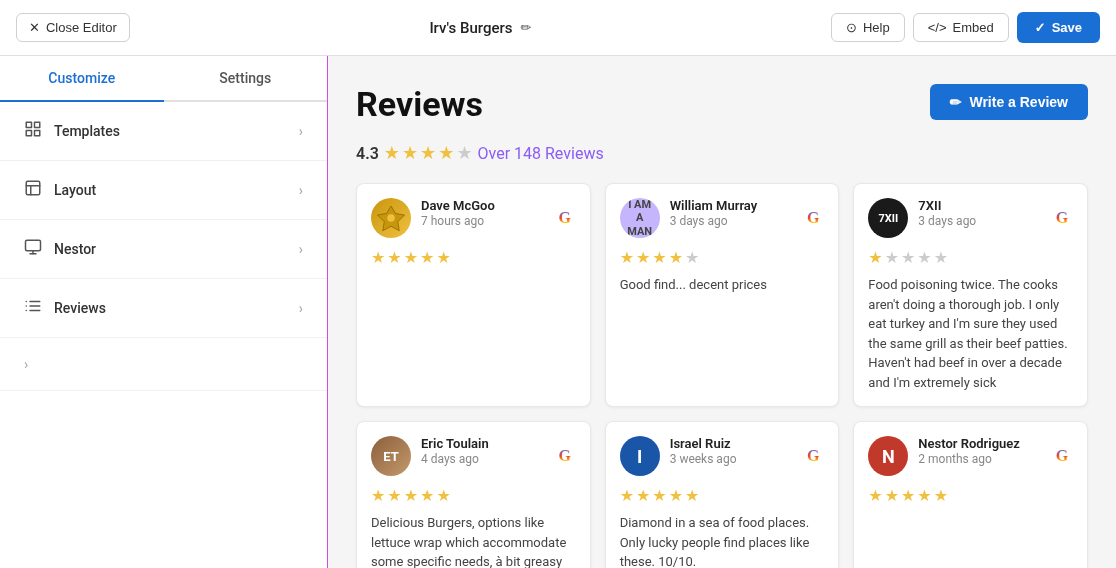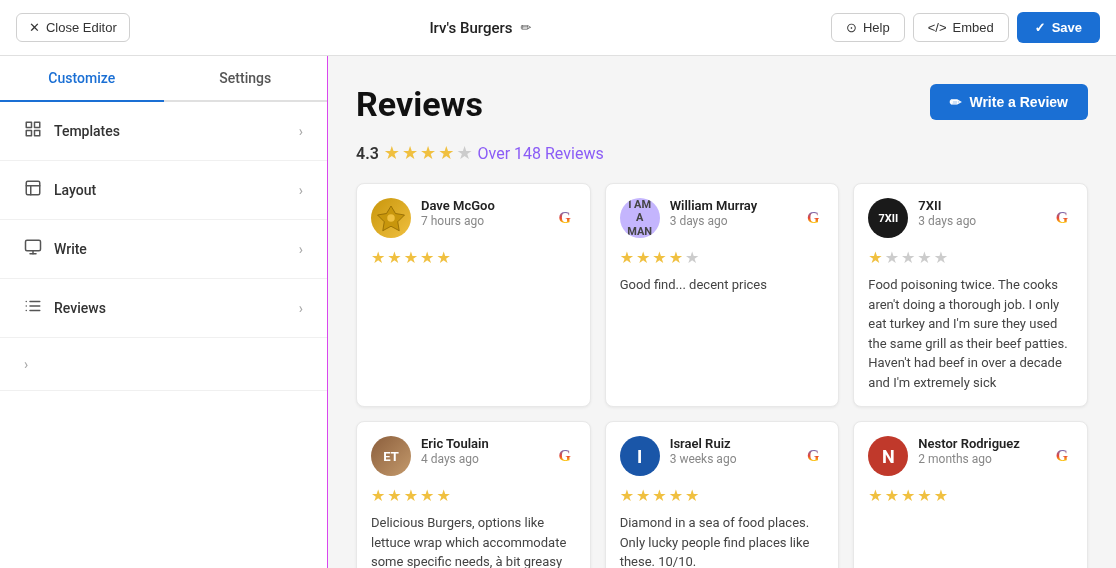--- a/index.html
+++ b/index.html
@@ -176,21 +176,21 @@
 
       <div class="sidebar-nav-item">
         <div class="sidebar-nav-item-left">
           <span class="nav-icon">
             <svg width="18" height="18" viewBox="0 0 24 24" fill="none" stroke="#555" stroke-width="2" stroke-linecap="round" stroke-linejoin="round">
               <rect x="2" y="3" width="20" height="14" rx="2"></rect>
                 <line x1="8" y1="21" x2="16" y2="21"></line>
                 <line x1="12" y1="17" x2="12" y2="21"></line>
             </svg>
           </span>
-          <span>Write</span>
+          <span>Nestor</span>
         </div>
         <span class="chevron-right">›</span>
       </div>
 
       <div class="sidebar-nav-item">
         <div class="sidebar-nav-item-left">
           <span class="nav-icon">
             <svg width="18" height="18" viewBox="0 0 24 24" fill="none" stroke="#555" stroke-width="2" stroke-linecap="round" stroke-linejoin="round">
               <line x1="8" y1="6" x2="21" y2="6"></line>
                 <line x1="8" y1="12" x2="21" y2="12"></line>

